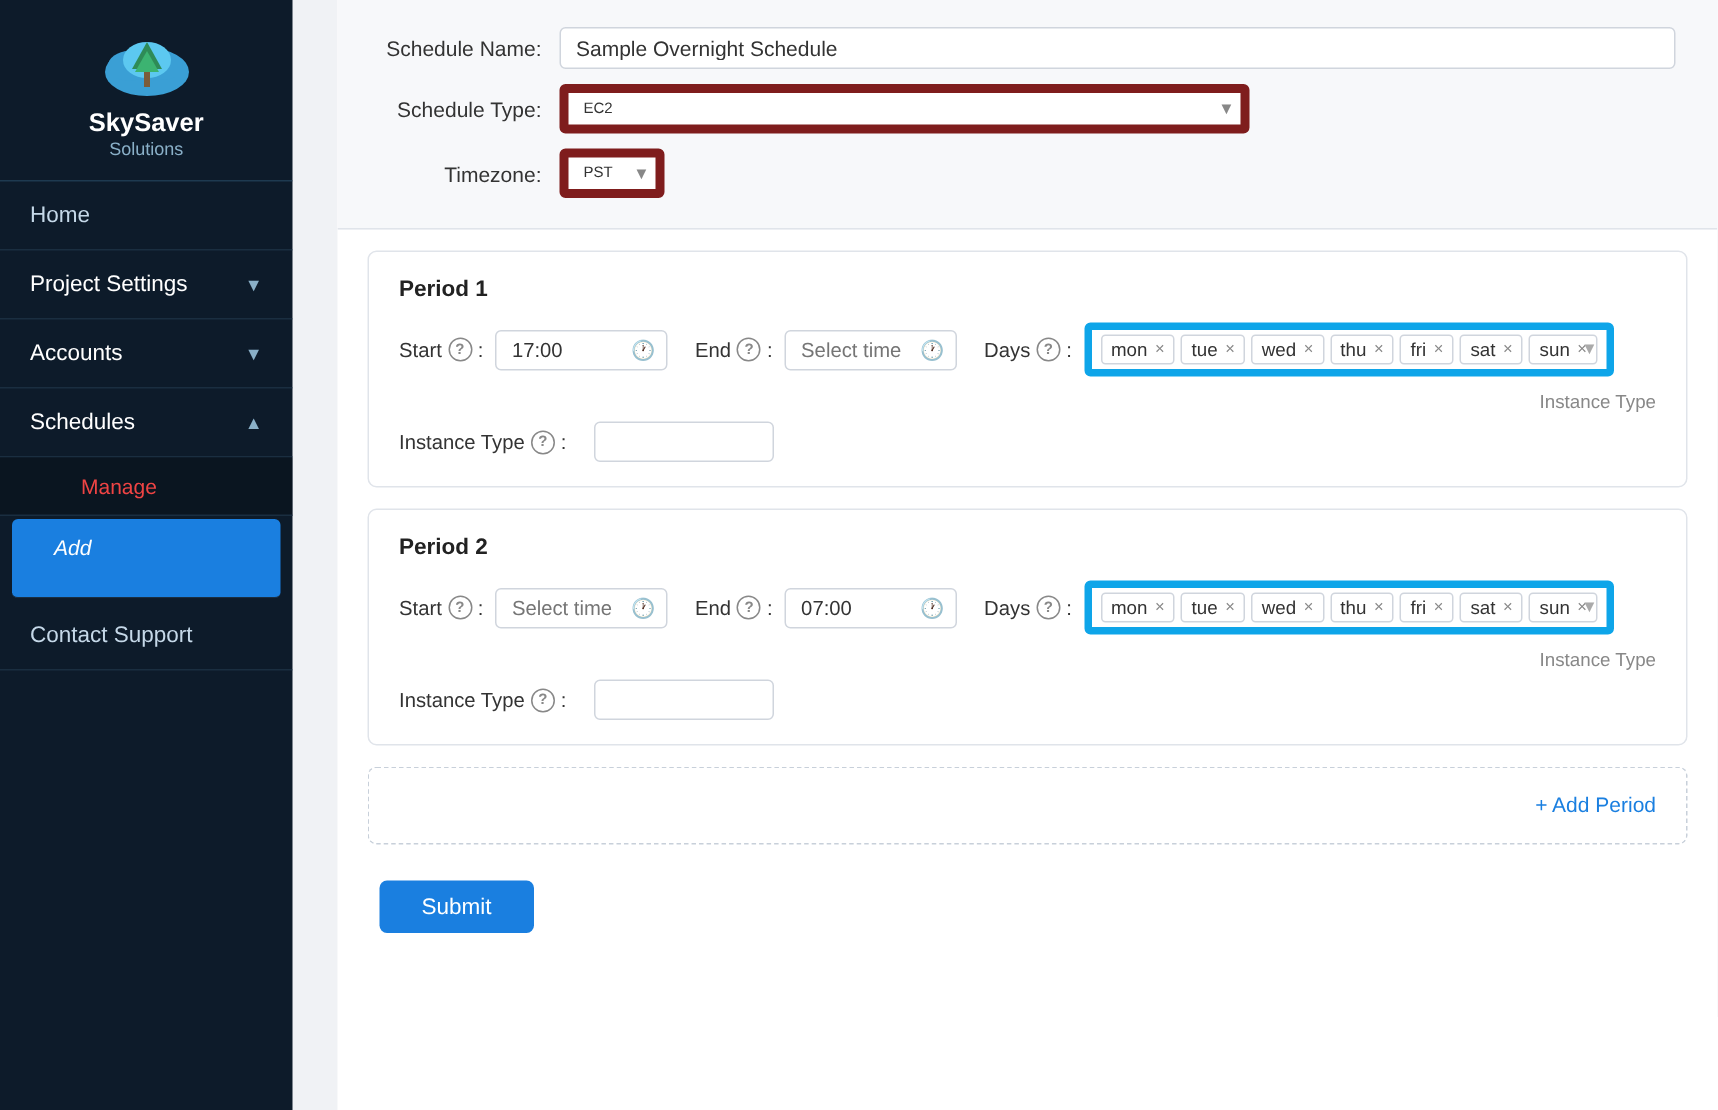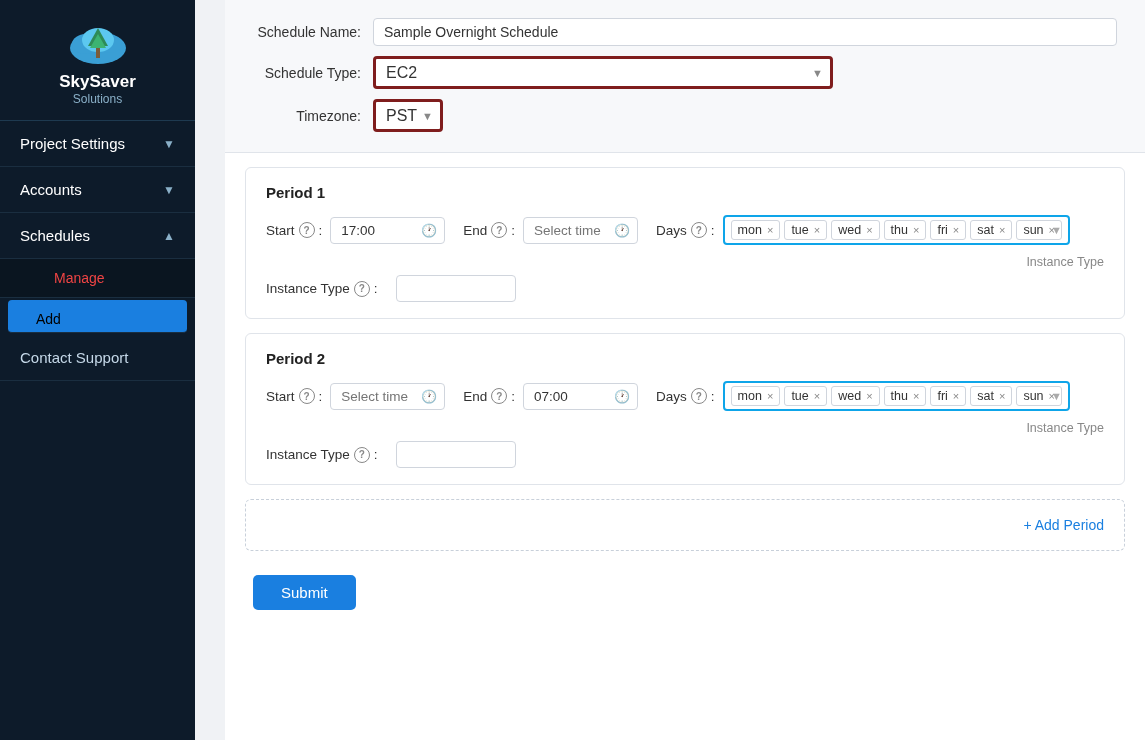--- a/index.html
+++ b/index.html
@@ -56,24 +56,25 @@
       align-items: center;
       padding: 11px 20px 11px 54px;
       color: #ef4444;
       font-size: 14px;
       cursor: pointer;
       border-bottom: 1px solid #1a2e40;
       background: #0a1520;
     }
     .nav-sub-item.active {
       background: #1a7fe0;
-      color: #000000;
+      color: #ffffff;
       border-radius: 4px;
       margin: 2px 8px;
-      padding: 11px 20px 5px 28px;
+      padding: 11px 20px 25px 28px;
+      font-style: italic;
     }
 
     
     .main {
       flex: 1;
       background: #ffffff;
       overflow-y: auto;
       padding: 0;
       margin-left: 30px;
     }
@@ -101,24 +102,24 @@
       padding: 5px 10px;
       font-size: 14px;
       color: #333;
       background: #fff;
       outline: none;
     }
     .form-input-name {
       width: 780px;
     }
     .form-select {
-      border: 3px solid #7f1d1d;
+      border: 6px solid #7f1d1d;
       border-radius: 4px;
       padding: 5px 10px;
-      font-size: 16px;
+      font-size: 10px;
       color: #333;
       background: #fff;
       appearance: none;
       outline: none;
       cursor: pointer;
     }
     .select-wrapper {
       position: relative;
       display: inline-block;
     }
@@ -195,21 +196,21 @@
       border-radius: 50%;
       border: 1.5px solid #888;
       color: #888;
       font-size: 10px;
       cursor: pointer;
       font-weight: 700;
     }
     .days-wrapper {
       display: flex;
       align-items: center;
-      border: 2px solid #0ea5e9;
+      border: 5px solid #0ea5e9;
       border-radius: 4px;
       padding: 3px 6px;
       background: #fff;
       gap: 4px;
       flex-wrap: wrap;
       min-width: 340px;
       position: relative;
     }
     .day-tag {
       display: inline-flex;
@@ -320,20 +321,23 @@
       <ellipse cx="32" cy="22" rx="16" ry="12" fill="#5cc8f0"></ellipse>
 
       <rect x="30" y="28" width="4" height="12" fill="#7b5c3a"></rect>
       <polygon points="32,10 22,28 42,28" fill="#2e8b57"></polygon>
       <polygon points="32,16 24,30 40,30" fill="#3cb371"></polygon>
     </svg>
     <div class="logo-text">SkySaver</div>
     <div class="logo-sub">Solutions</div>
   </div>
 
+  <div class="nav-item">
+    <span>Home</span>
+  </div>
   <div class="nav-item active-parent">
     <span>Project Settings</span>
     <span class="chevron">▼</span>
   </div>
   <div class="nav-item active-parent">
     <span>Accounts</span>
     <span class="chevron">▼</span>
   </div>
   <div class="nav-item active-parent">
     <span>Schedules</span>

